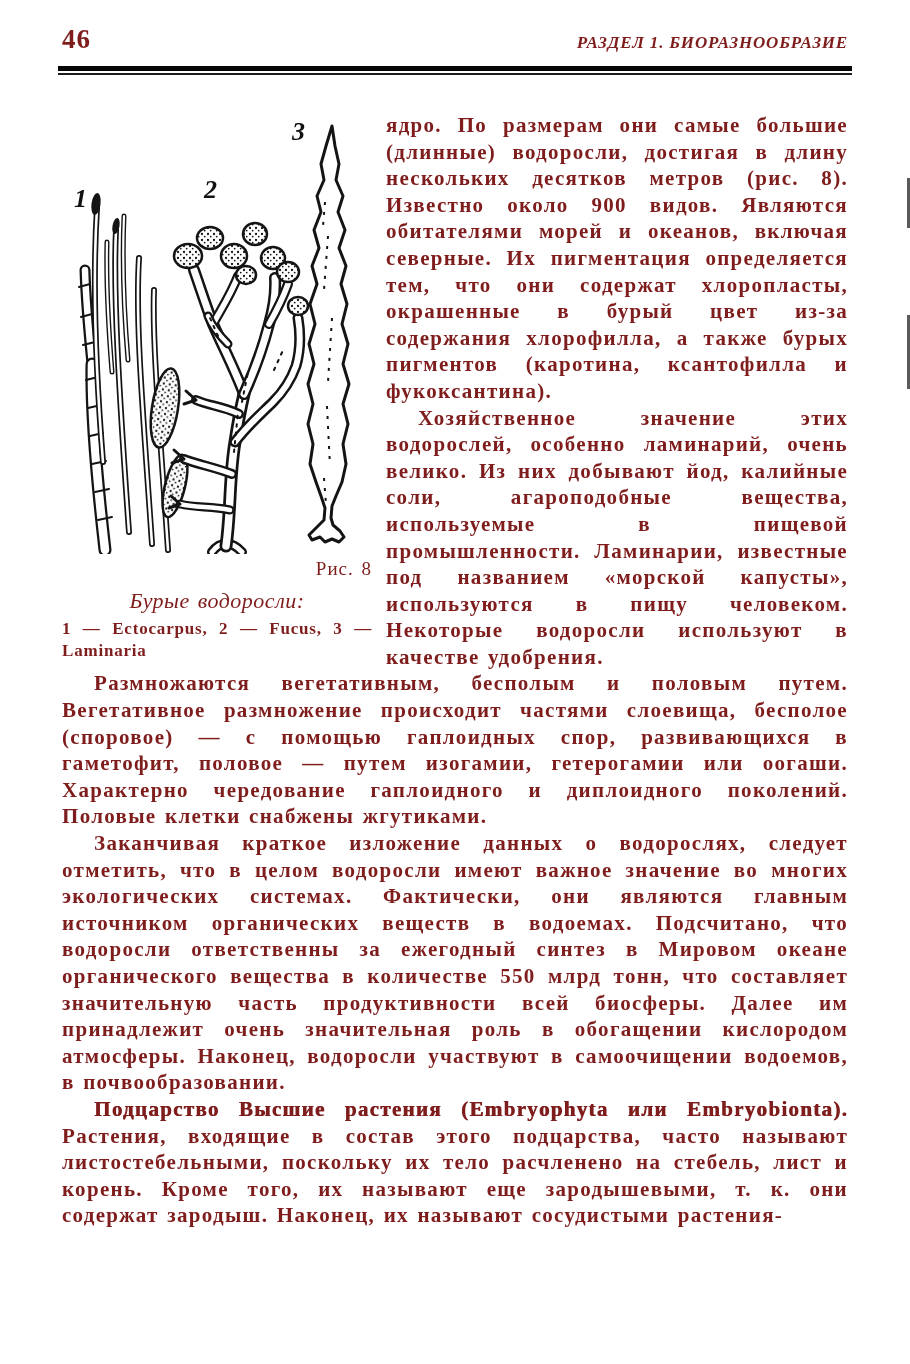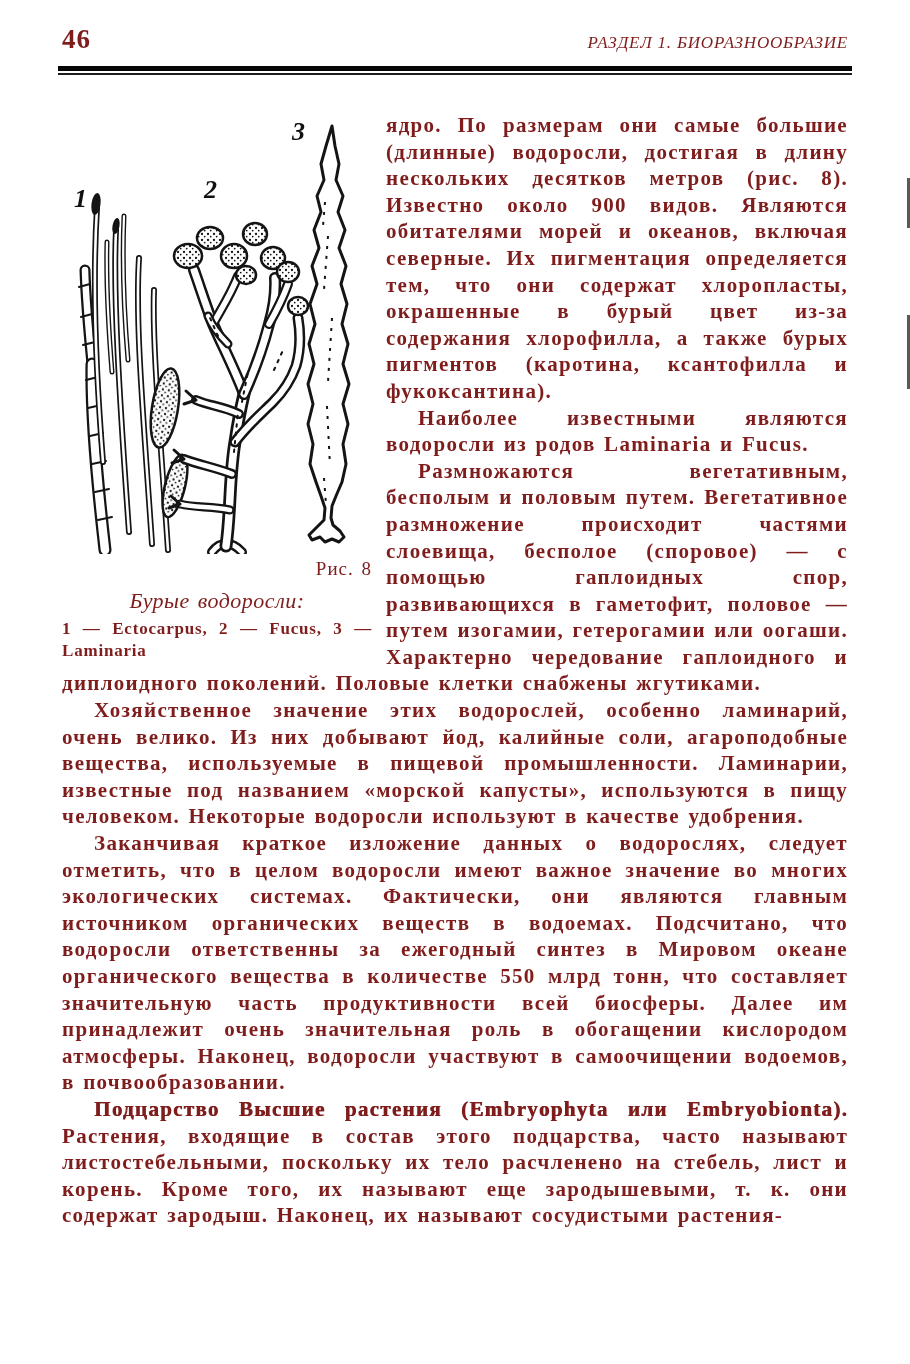--- a/index.html
+++ b/index.html
@@ -10,21 +10,21 @@
     color:#7f1d1d;
     font-family:"Liberation Serif","DejaVu Serif",serif;
     overflow:hidden;
   }
   
   .header {
     position:absolute; top:24px; left:62px; right:62px;
     display:flex; justify-content:space-between; align-items:baseline;
   }
   .page-number { font-size:27px; font-weight:bold; letter-spacing:1px; }
-  .running-head { font-size:17px; font-weight:normal; font-style:italic; letter-spacing:0.8px; }
+  .running-head { font-size:17px; font-weight:bold; font-style:italic; letter-spacing:0.8px; }
   .header-rule {
     position:absolute; top:66px; left:58px; right:58px;
     height:2px;
     border-top:5px solid #060606;
     border-bottom:2px solid #1d1d1d;
   }
   
   .content {
     position:absolute; top:112px; left:62px; width:786px;
     font-size:21px; line-height:26.6px;
@@ -166,20 +166,19 @@
       </svg>
 
       <figcaption>
         <div class="fig-num">Рис. 8</div>
         <div class="fig-title">Бурые водоросли:</div>
         <div class="fig-legend">1 — Ectocarpus, 2 — Fucus, 3 — Laminaria</div>
       </figcaption>
     </figure>
 
     <p class="continued">ядро. По размерам они самые большие (длинные) водоросли, достигая в длину нескольких десятков метров (рис. 8). Известно около 900 видов. Являются обитателями морей и океанов, включая северные. Их пигментация определяется тем, что они содержат хлоропласты, окрашенные в бурый цвет из-за содержания хлорофилла, а также бурых пигментов (каротина, ксантофилла и фукоксантина).</p>
-    <p>Наиболее известными являются водоросли из родов Laminaria и Fucus.</p>
+    <p>Хозяйственное значение этих водорослей, особенно ламинарий, очень велико. Из них добывают йод, калийные соли, агароподобные вещества, используемые в пищевой промышленности. Ламинарии, известные под названием «морской капусты», используются в пищу человеком. Некоторые водоросли используют в качестве удобрения.</p>
     <p>Размножаются вегетативным, бесполым и половым путем. Вегетативное размножение происходит частями слоевища, бесполое (споровое) — с помощью гаплоидных спор, развивающихся в гаметофит, половое — путем изогамии, гетерогамии или оогаши. Характерно чередование гаплоидного и диплоидного поколений. Половые клетки снабжены жгутиками.</p>
-    <p>Хозяйственное значение этих водорослей, особенно ламинарий, очень велико. Из них добывают йод, калийные соли, агароподобные вещества, используемые в пищевой промышленности. Ламинарии, известные под названием «морской капусты», используются в пищу человеком. Некоторые водоросли используют в качестве удобрения.</p>
     <p>Заканчивая краткое изложение данных о водорослях, следует отметить, что в целом водоросли имеют важное значение во многих экологических системах. Фактически, они являются главным источником органических веществ в водоемах. Подсчитано, что водоросли ответственны за ежегодный синтез в Мировом океане органического вещества в количестве 550 млрд тонн, что составляет значительную часть продуктивности всей биосферы. Далее им принадлежит очень значительная роль в обогащении кислородом атмосферы. Наконец, водоросли участвуют в самоочищении водоемов, в почвообразовании.</p>
     <p><span class="xbold">Подцарство Высшие растения (Embryophyta или Embryobionta).</span><span> Растения, входящие в состав этого подцарства, часто называют листостебельными, поскольку их тело расчленено на стебель, лист и корень. Кроме того, их называют еще зародышевыми, т. к. они содержат зародыш. Наконец, их называют сосудистыми растения-</span></p>
 
   </div>
 </div>
 
 </body></html>

